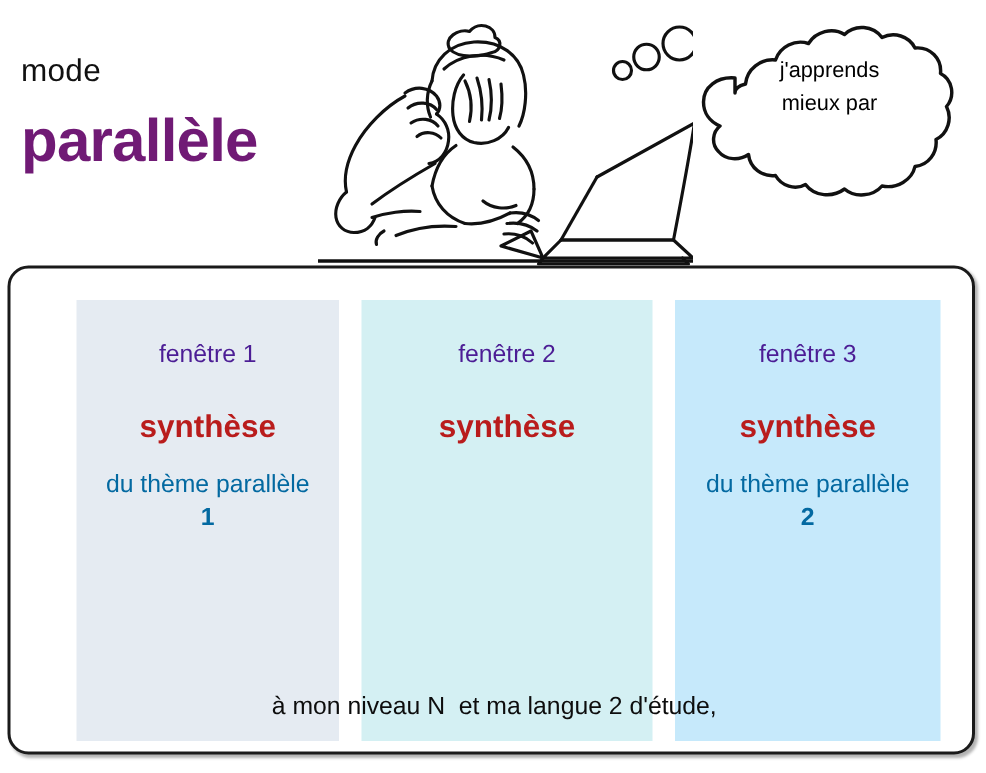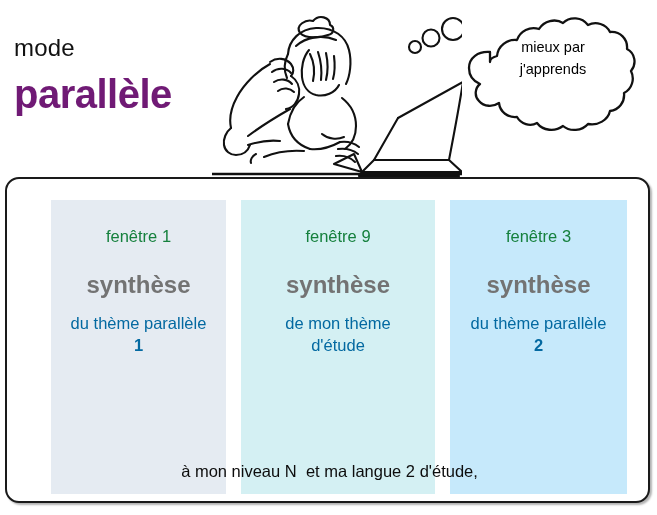--- a/index.html
+++ b/index.html
@@ -21,21 +21,21 @@
     position: absolute;
     left: 0; top: 0;
     width: 657px;
     height: 177px;
   }
 
   #mode-label {
     position: absolute;
     left: 14px;
     top: 36px;
-    font-size: 24px;
+    font-size: 21px;
     line-height: 24px;
     color: #111111;
     letter-spacing: 0.2px;
   }
 
   #mode-title {
     position: absolute;
     left: 14px;
     top: 70px;
     font-size: 40px;
@@ -104,28 +104,28 @@
     padding-top: 26px;
     text-align: center;
   }
   .col-1 { left: 44px;  width: 175px; }
   .col-2 { left: 234px; width: 194px; }
   .col-3 { left: 443px; width: 177px; }
 
   .window-label {
     font-size: 16.5px;
     line-height: 20px;
-    color: #15803d;
+    color: #4c1d95;
   }
   .synthese {
     margin-top: 28px;
-    font-size: 24px;
+    font-size: 21px;
     line-height: 22px;
     font-weight: bold;
-    color: #737373;
+    color: #b91c1c;
   }
   .theme-line {
     margin-top: 16px;
     font-size: 16.5px;
     line-height: 22px;
     color: #0369a1;
     padding: 0 2px;
   }
   .theme-line .emph {
     display: block;
@@ -237,46 +237,42 @@
                c6 -7 4 -18 -4 -22
                c1 -10 -7 -18 -17 -17
                c-4 -8 -14 -11 -22 -7
                c-6 -8 -18 -9 -25 -2
                c-8 -5 -19 -2 -24 6
                c-9 -3 -19 2 -22 11
                c-10 -1 -19 6 -20 16
                c-4 1 -7 3 -7 6z"></path>
     </svg>
     <div id="bubble-text">
+      <div>j'apprends</div>
       <div>mieux par</div>
-      <div>j'apprends</div>
     </div>
   </div>
 </div>
 
 <div id="panel">
 
   <div id="columns">
 
     <div class="column col-1" style="background: rgb(229, 235, 242);">
       <div class="window-label">fenêtre 1</div>
       <div class="synthese">synthèse</div>
       <div class="theme-line">
         <span>du thème parallèle</span>
         <span class="emph">1</span>
       </div>
     </div>
 
     <div class="column col-2" style="background: rgb(212, 240, 243);">
-      <div class="window-label">fenêtre 9</div>
+      <div class="window-label">fenêtre 2</div>
       <div class="synthese">synthèse</div>
-      <div class="theme-line">
-        <span>de mon thème</span>
-        <span class="emph" style="font-weight:normal">d'étude</span>
-      </div>
     </div>
 
     <div class="column col-3" style="background: rgb(198, 233, 251);">
       <div class="window-label">fenêtre 3</div>
       <div class="synthese">synthèse</div>
       <div class="theme-line">
         <span>du thème parallèle</span>
         <span class="emph">2</span>
       </div>
     </div>

